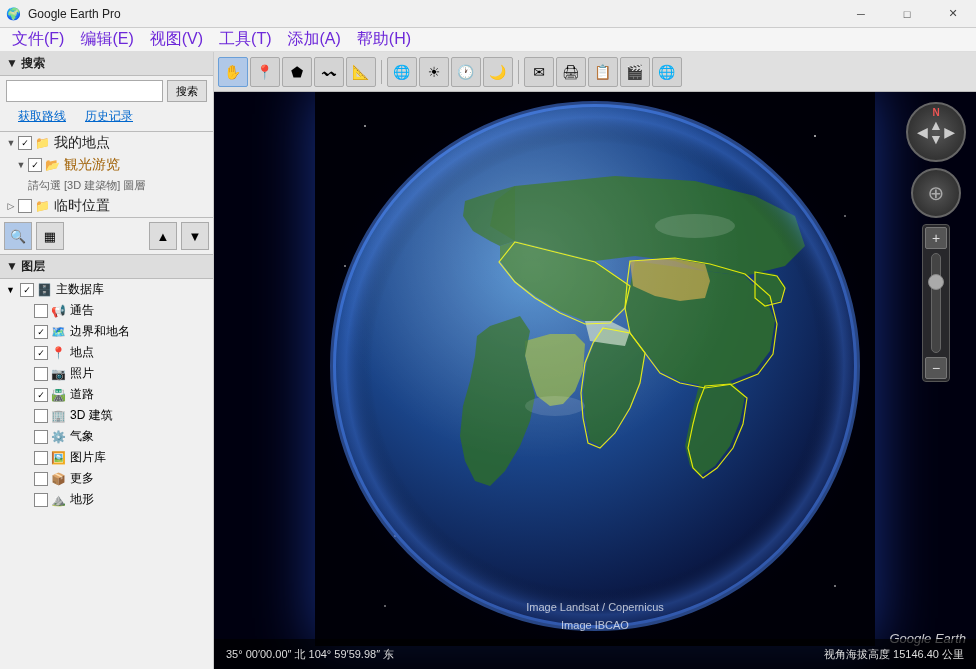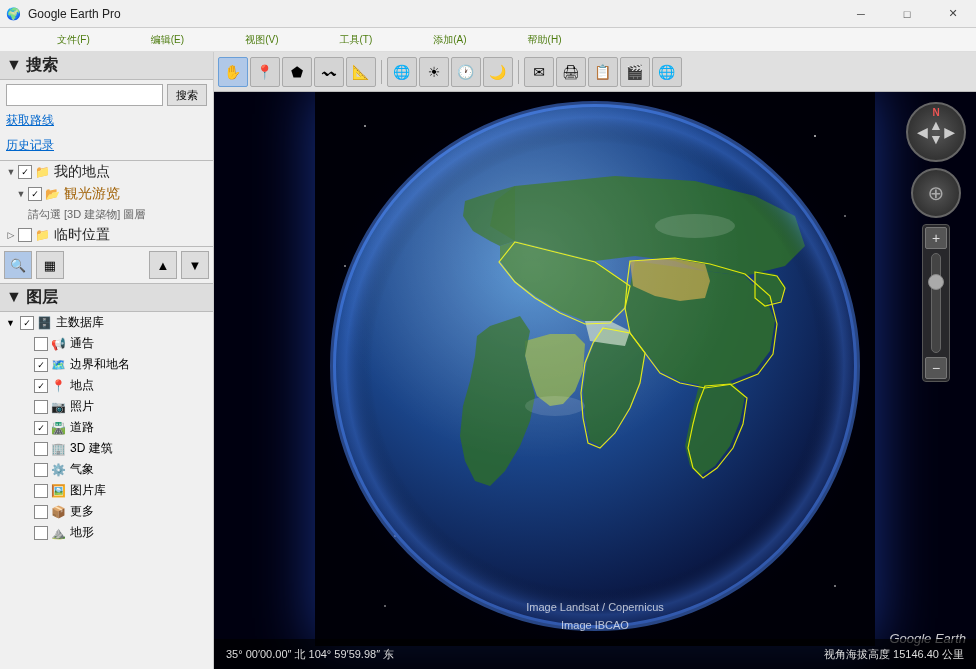--- a/index.html
+++ b/index.html
@@ -21,22 +21,22 @@
     }
 
     
     #menubar {
       width: 100%; height: 24px; background: #f5f5f5;
       display: flex; align-items: center;
       border-bottom: 1px solid #ddd;
       padding: 0 4px;
     }
     .menu-item {
-      padding: 2px 8px; font-size: 10px; color: #4d7c0f; cursor: pointer; height: 24px;
-      display: flex; align-items: center; margin-left: 45px;
+      padding: 2px 8px; font-size: 16px; color: #6d28d9; cursor: pointer; height: 24px;
+      display: flex; align-items: center;
     }
 
     
     #main-layout {
       display: flex; width: 100%; height: calc(669px - 28px - 24px);
     }
 
     
     #sidebar {
       width: 214px; min-width: 214px; height: 100%; background: #f0f0f0;
@@ -118,37 +118,37 @@
       border-radius: 5px; position: relative; margin: 4px 0;
     }
     .zoom-slider-thumb {
       width: 16px; height: 16px; background: #aaa; border: 1px solid #888;
       border-radius: 50%; position: absolute; left: -4px; top: 20px; cursor: pointer;
     }
 
     
     .section-header {
       display: flex; align-items: center; background: #ddd; padding: 3px 6px;
-      font-size: 16px; font-weight: bold; color: #222; cursor: pointer;
+      font-size: 12px; font-weight: bold; color: #222; cursor: pointer;
       border-bottom: 1px solid #bbb;
     }
 
     
     #search-section { border-bottom: 1px solid #bbb; }
     #search-row { display: flex; padding: 4px 6px; gap: 4px; }
     #search-input {
       flex: 1; height: 22px; border: 1px solid #aaa; font-size: 11px; padding: 2px 4px;
       font-family: inherit;
     }
     #search-btn {
       height: 22px; padding: 0 8px; background: #e0e0e0; border: 1px solid #aaa;
       font-size: 11px; cursor: pointer;
     }
     #search-hint { padding: 2px 8px 4px; font-size: 11px; color: #888; }
-    #search-links { display: flex; padding: 2px 6px 6px; gap: 8px; flex-direction: column; }
+    #search-links { display: flex; padding: 2px 18px 6px; gap: 19px; }
     .search-link { color: #0066cc; font-size: 12px; cursor: pointer; text-decoration: underline; }
 
     
     #places-section { flex: 0 0 auto; border-bottom: 1px solid #bbb; }
     .tree-item { display: flex; align-items: center; padding: 2px 4px; cursor: pointer; font-size: 12px; }
     .tree-expander { width: 14px; text-align: center; font-size: 9px; color: #555; }
     .tree-checkbox { width: 14px; height: 14px; border: 1px solid #888; background: white; margin-right: 3px; display: flex; align-items: center; justify-content: center; font-size: 9px; flex-shrink: 0; }
     .tree-icon { width: 16px; height: 16px; margin-right: 3px; display: flex; align-items: center; justify-content: center; font-size: 12px; flex-shrink: 0; }
     .tree-label { font-size: 14px; color: #222; }
     .tree-label.blue { color: #a16207; }

